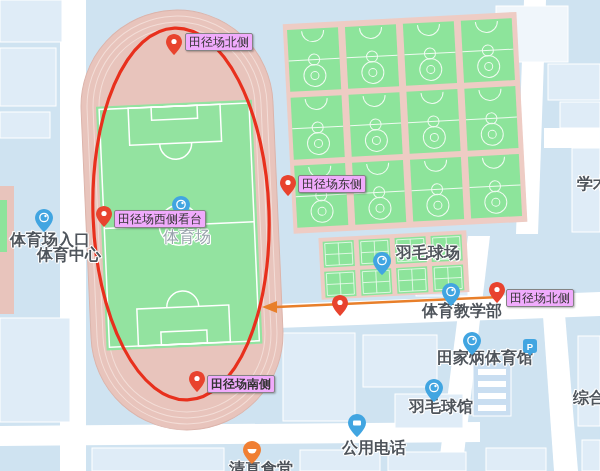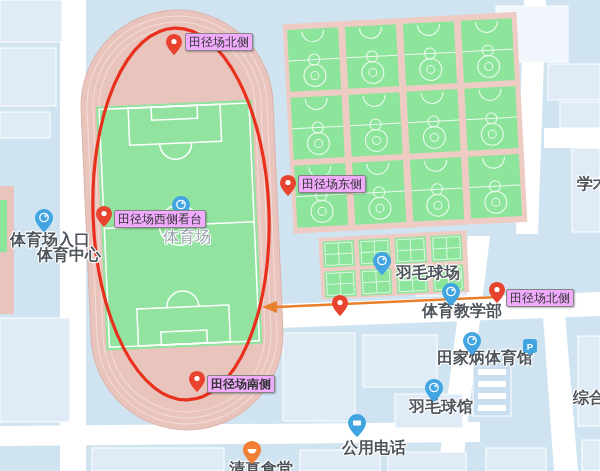--- a/index.html
+++ b/index.html
@@ -164,21 +164,21 @@
     <circle cx="9" cy="8.5" r="4.2" fill="none" stroke="#fff" stroke-width="1.3"></circle>
       <circle cx="10.5" cy="7" r="1.2" fill="#fff"></circle>
   </svg>
   <div class="map-text faint" style="left:163px;top:230px;">体育场</div>
 
   <svg class="poi-icon" style="left:373px;top:252px;" viewBox="0 0 18 23">
     <path d="M9 0C4 0 0 4 0 9c0 6 9 14 9 14s9-8 9-14C18 4 14 0 9 0z" fill="#41a5e1"></path>
     <circle cx="9" cy="8.5" r="4.2" fill="none" stroke="#fff" stroke-width="1.3"></circle>
       <circle cx="10.5" cy="7" r="1.2" fill="#fff"></circle>
   </svg>
-  <div class="map-text" style="left:396px;top:266px;">羽毛球场</div>
+  <div class="map-text" style="left:396px;top:246px;">羽毛球场</div>
 
   <svg class="poi-icon" style="left:442px;top:283px;" viewBox="0 0 18 23">
     <path d="M9 0C4 0 0 4 0 9c0 6 9 14 9 14s9-8 9-14C18 4 14 0 9 0z" fill="#41a5e1"></path>
     <circle cx="9" cy="8.5" r="4.2" fill="none" stroke="#fff" stroke-width="1.3"></circle>
       <circle cx="10.5" cy="7" r="1.2" fill="#fff"></circle>
   </svg>
   <div class="map-text" style="left:422px;top:304px;">体育教学部</div>
 
   <svg class="poi-icon" style="left:463px;top:332px;" viewBox="0 0 18 23">
     <path d="M9 0C4 0 0 4 0 9c0 6 9 14 9 14s9-8 9-14C18 4 14 0 9 0z" fill="#41a5e1"></path>

